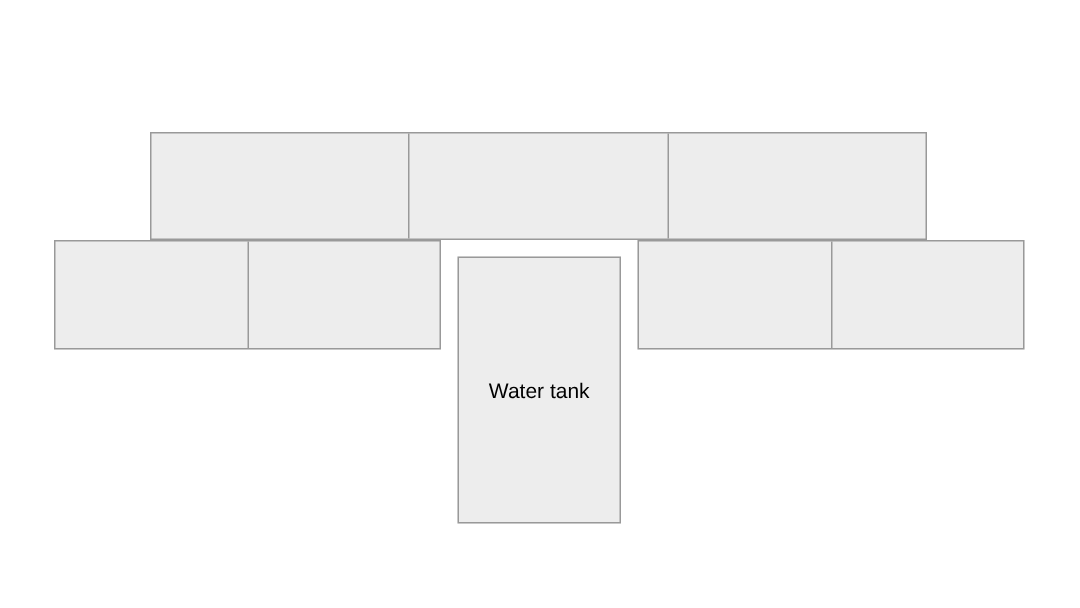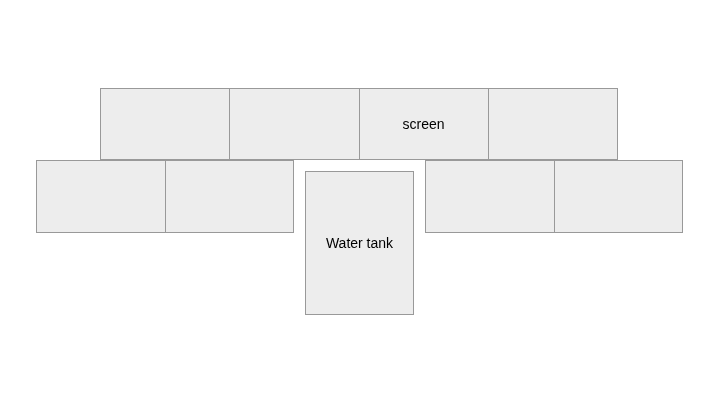--- a/index.html
+++ b/index.html
@@ -49,21 +49,21 @@
     left: 425px;
     top: 160px;
     width: 258px;
     height: 73px;
   }
   .tank {
     position: absolute;
     left: 305px;
     top: 171px;
     width: 109px;
-    height: 144px;
+    height: 178px;
     box-sizing: border-box;
     background: #EDEDED;
     border: 1px solid #999999;
     display: flex;
     align-items: center;
     justify-content: center;
   }
   .shape-label {
     font-size: 14px;
     line-height: 1.2;
@@ -76,23 +76,20 @@
 <body>
 
 <div class="canvas">
 
   <div class="row top-row">
     <div class="cell">
       <span class="shape-label"></span>
     </div>
     <div class="cell">
       <span class="shape-label"></span>
-    </div>
-    <div class="cell">
-      <span class="shape-label">screen</span>
     </div>
     <div class="cell">
       <span class="shape-label"></span>
     </div>
   </div>
 
   <div class="row bottom-left-row">
     <div class="cell">
       <span class="shape-label"></span>
     </div>

